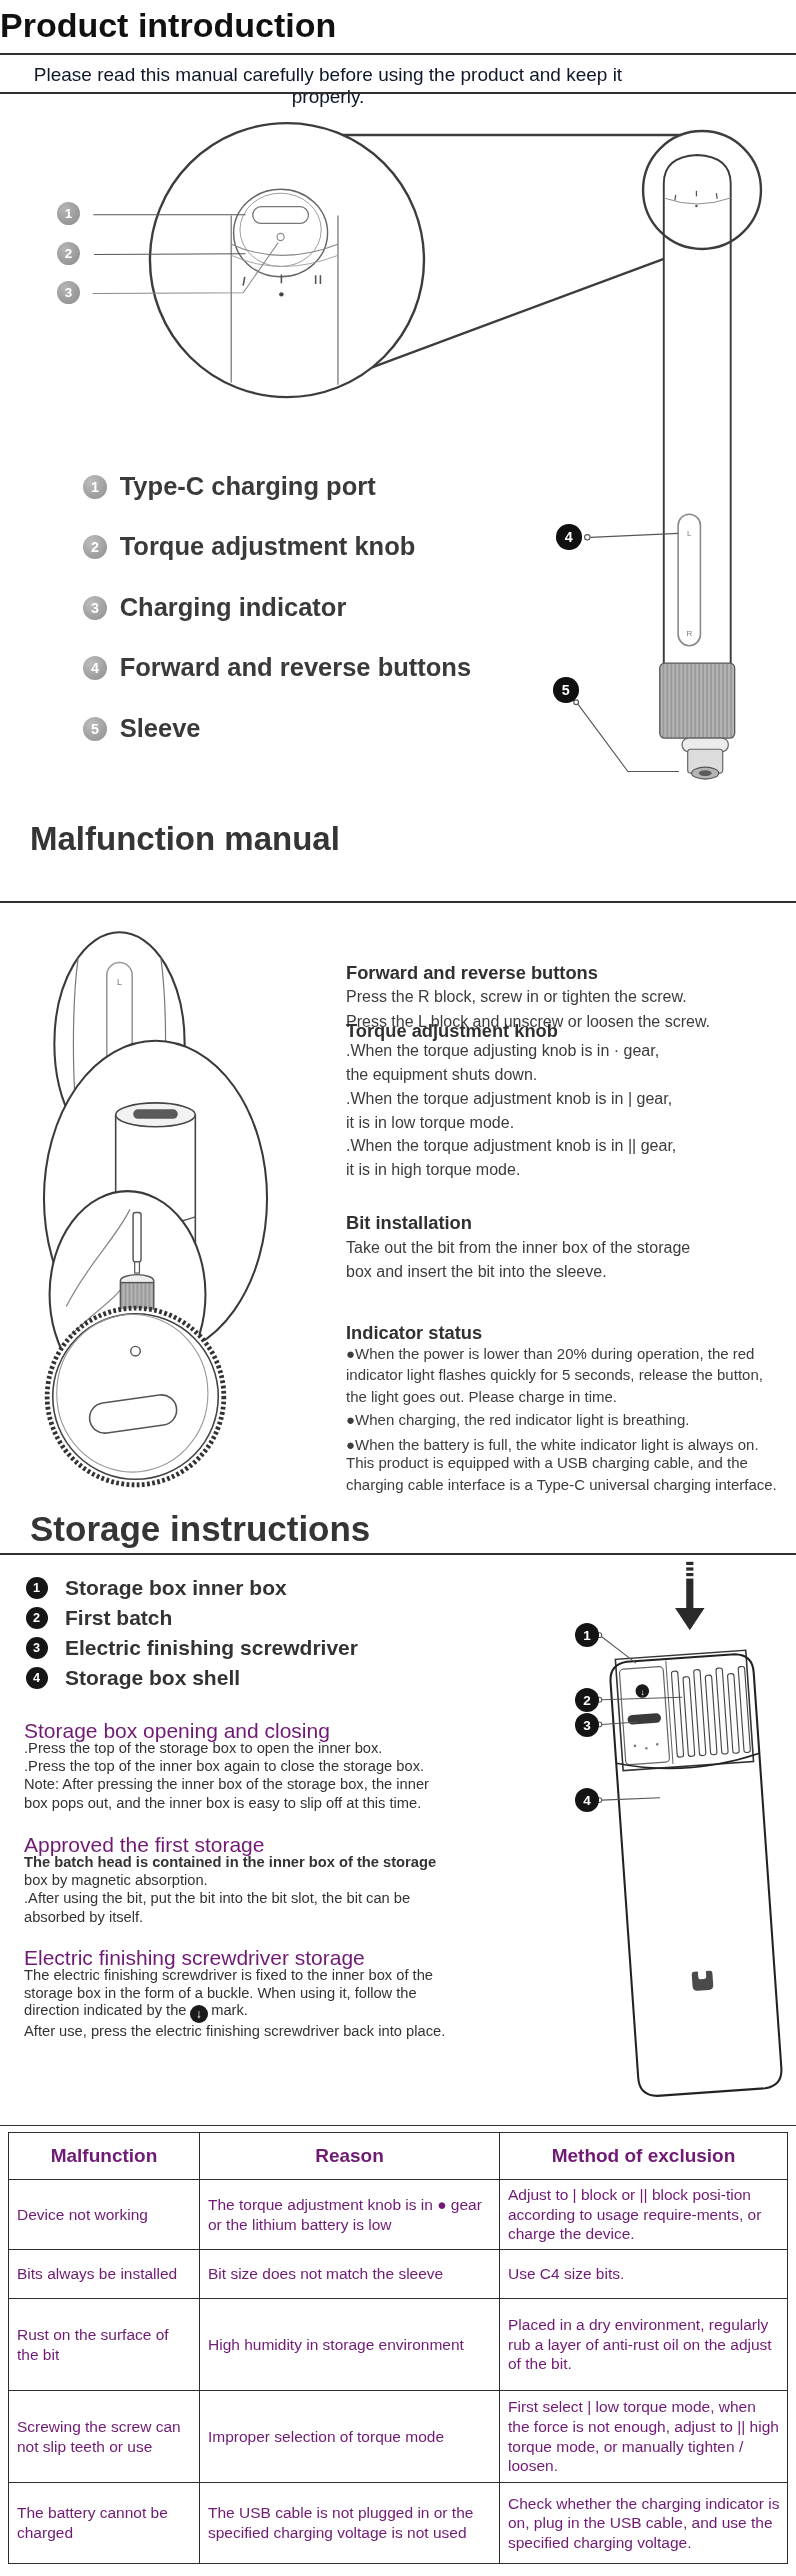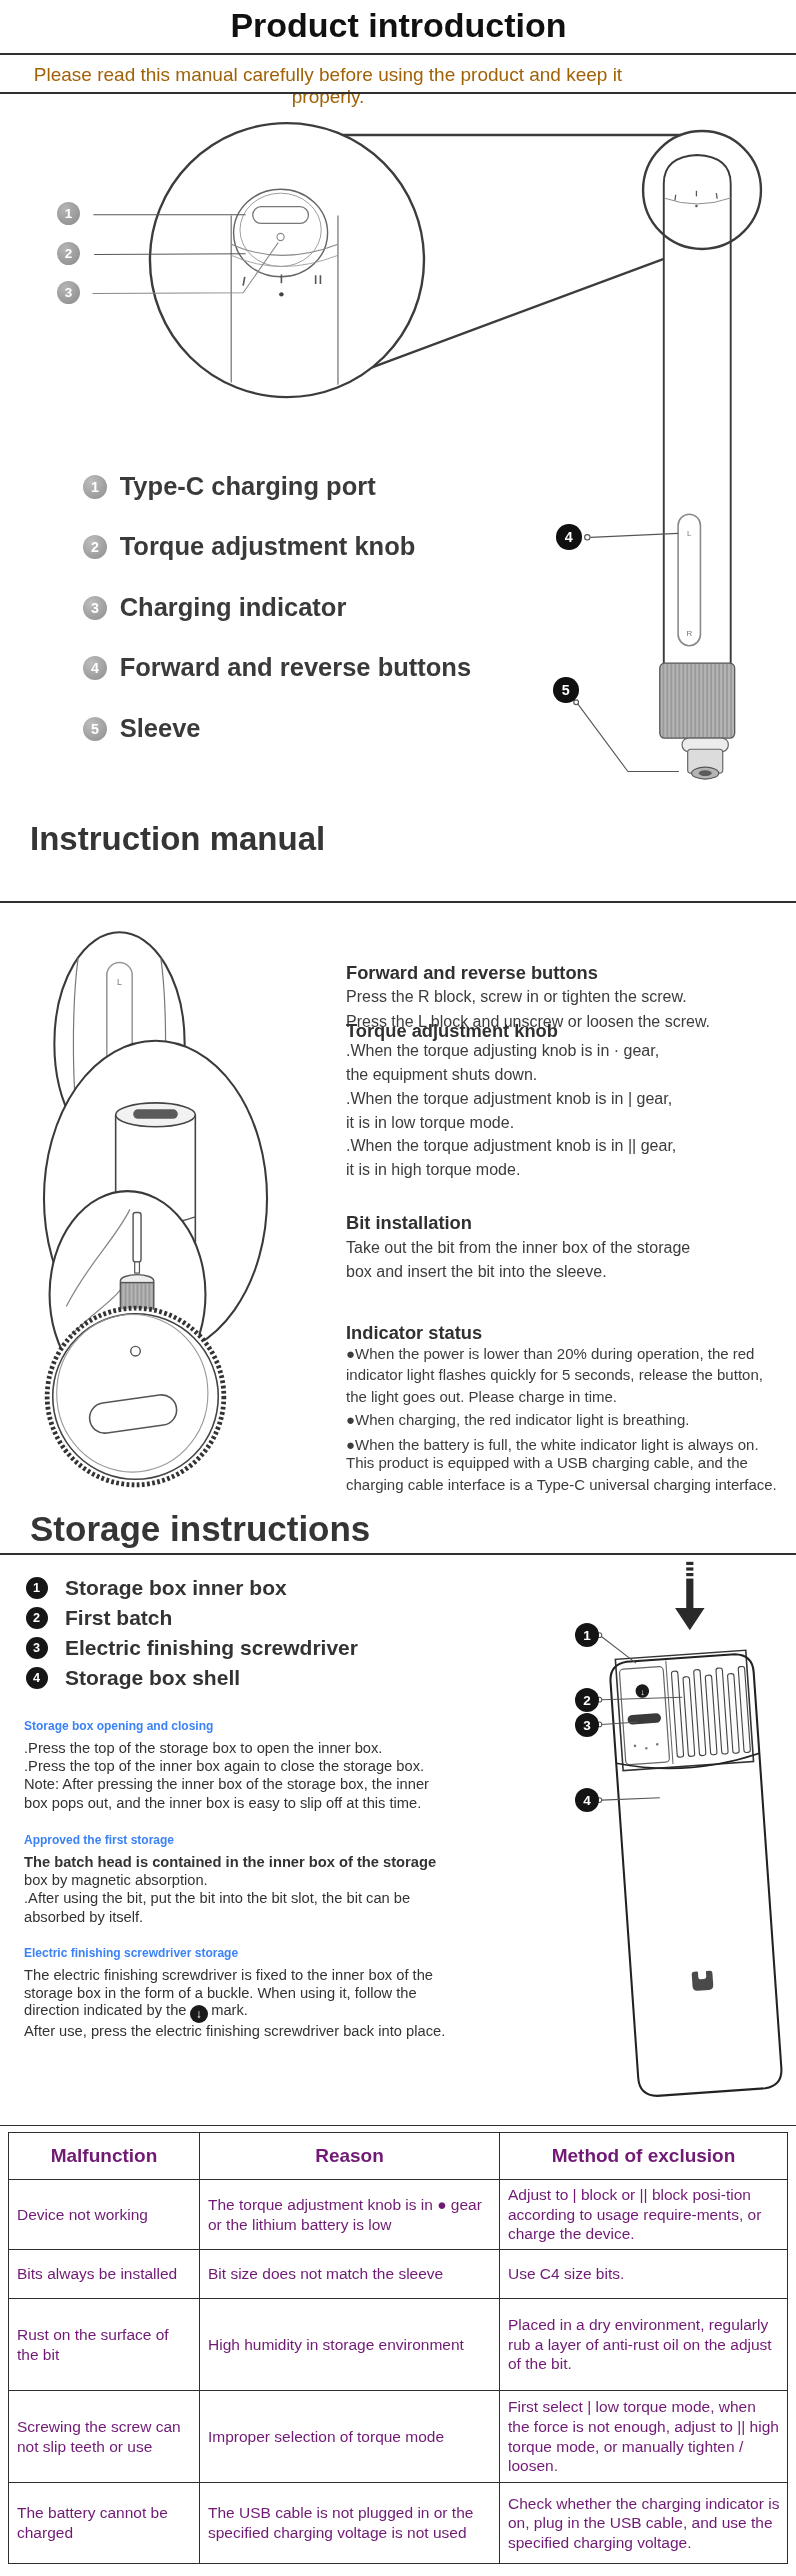--- a/index.html
+++ b/index.html
@@ -1,40 +1,40 @@
 <!DOCTYPE html>
 <html style="font-size:12.7px"><head>
 <meta charset="utf-8">
 <style>
   html,body{margin:0;padding:0;background:#fff;}
   .page{position:relative;width:797px;height:2576px;background:#ffffff;overflow:hidden;
         font-family:"Liberation Sans","DejaVu Sans",sans-serif;color:#2d2d2d;}
   .hr{position:absolute;left:0;width:797px;height:1.6px;background:#2f2f2f;}
-  .doc-title{position:absolute;left:0;width:797px;text-align:center;font-size:34px;font-weight:700;color:#111;}
-  .intro-text{position:absolute;left:0;width:656px;text-align:center;font-size:19px;color:#a16207;}
+  .doc-title{position:absolute;left:0;width:797px;font-size:34px;font-weight:700;color:#111;}
+  .intro-text{position:absolute;left:0;width:656px;text-align:center;font-size:19px;color:#0f172a;}
   .sec-title{position:absolute;font-weight:700;color:#353535;white-space:nowrap;}
   .part-item{position:absolute;display:flex;align-items:center;white-space:nowrap;}
   .badge-gray{width:24px;height:24px;border-radius:50%;flex:0 0 auto;
       background:radial-gradient(circle at 35% 30%, #bdbdbd, #8d8d8d);
       color:#fff;font-size:14.3px;font-weight:700;display:flex;align-items:center;justify-content:center;}
   .badge-black{width:24px;height:24px;border-radius:50%;flex:0 0 auto;background:#161616;
       color:#fff;font-size:13.5px;font-weight:700;display:flex;align-items:center;justify-content:center;}
   .badge-abs{position:absolute;display:flex;align-items:center;justify-content:center;border-radius:50%;
       color:#fff;font-weight:700;}
   .callout-gray{width:23px;height:23px;background:radial-gradient(circle at 35% 30%, #b5b5b5, #8a8a8a);font-size:13.5px;}
   .callout-black{width:25.5px;height:25.5px;background:#101010;font-size:14.3px;}
   .callout-black-sm{width:24px;height:24px;background:#141414;font-size:13.5px;}
   .part-label{margin-left:12.7px;font-size:25.5px;font-weight:700;color:#3a3a3a;}
   .ins-head{position:absolute;font-size:18.3px;font-weight:700;color:#303030;white-space:nowrap;}
   .ins-line{position:absolute;font-size:16px;color:#3c3c3c;white-space:nowrap;}
   .ins-line-sm{position:absolute;font-size:15px;color:#3c3c3c;white-space:nowrap;}
   .st-item{position:absolute;display:flex;align-items:center;white-space:nowrap;}
   .st-item .badge-black{width:22px;height:22px;font-size:12.7px;}
   .st-label{margin-left:17.5px;font-size:21px;font-weight:700;color:#333;}
-  .st-ptitle{position:absolute;font-size:12px;font-weight:700;color:#3b82f6;white-space:nowrap;}
+  .st-ptitle{position:absolute;font-size:21px;font-weight:400;color:#701a75;white-space:nowrap;}
   .st-line{position:absolute;font-size:14.7px;color:#333;white-space:nowrap;}
   .inline-arrow{display:inline-flex;width:18.3px;height:18.3px;border-radius:50%;background:#1a1a1a;color:#fff;
       font-size:12px;font-weight:700;align-items:center;justify-content:center;vertical-align:-3.2px;margin:0 3.2px;}
   .tbl{position:absolute;left:8px;top:2132px;width:779px;border-collapse:collapse;table-layout:fixed;}
   .tbl th,.tbl td{border:1.6px solid #2e2e2e;color:#701a75;}
   .tbl th{font-size:19px;font-weight:700;text-align:center;height:44px;}
   .tbl td{font-size:15.5px;line-height:1.26;padding:3.2px 6.4px 3.2px 8px;vertical-align:middle;}
   svg{position:absolute;overflow:visible;}
   .nosel{user-select:none;}
 </style>
@@ -132,21 +132,21 @@
   </div>
   <div class="part-item" style="left:83px;top:653px;">
     <div class="badge-gray">4</div>
     <div class="part-label">Forward and reverse buttons</div>
   </div>
   <div class="part-item" style="left:83px;top:714px;">
     <div class="badge-gray">5</div>
     <div class="part-label">Sleeve</div>
   </div>
 
-  <div class="sec-title" style="left:30px;top:820px;font-size:33px;">Instruction manual</div>
+  <div class="sec-title" style="left:30px;top:820px;font-size:33px;">Malfunction manual</div>
   <div class="hr" style="top:901px;"></div>
 
   <svg style="left:48px;top:924px;" width="143" height="239" viewBox="0 0 180 300">
     <ellipse cx="90" cy="150" rx="82" ry="140" fill="#fff" stroke="#3a3a3a" stroke-width="2.6"></ellipse>
     <path d="M38,42 C30,100 30,200 38,260" fill="none" stroke="#777" stroke-width="1.5"></path>
     <path d="M142,42 C150,100 150,200 142,260" fill="none" stroke="#777" stroke-width="1.5"></path>
     <rect x="74" y="48" width="32" height="204" rx="16" fill="#fff" stroke="#999" stroke-width="2"></rect>
     <text x="90" y="76" font-size="11" fill="#777" text-anchor="middle">L</text>
     <text x="90" y="240" font-size="11" fill="#777" text-anchor="middle">R</text>
   </svg>

